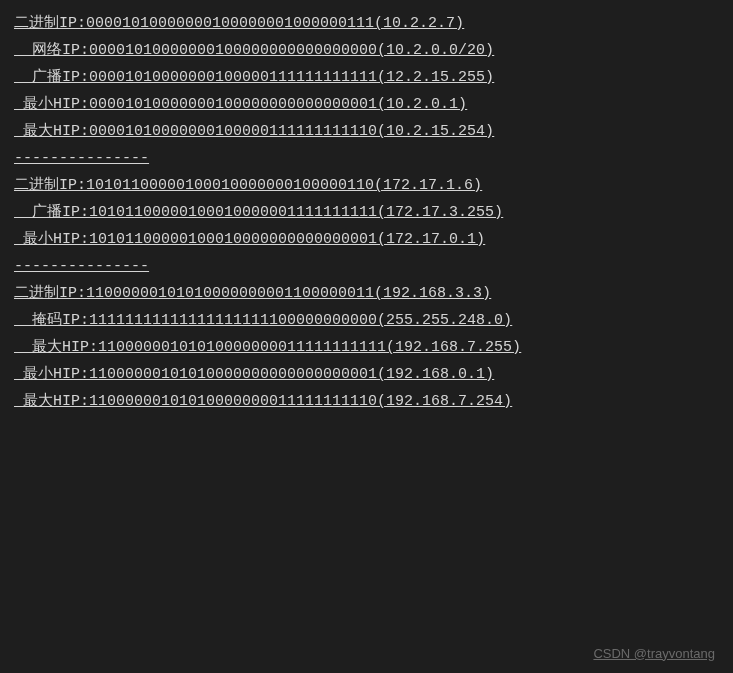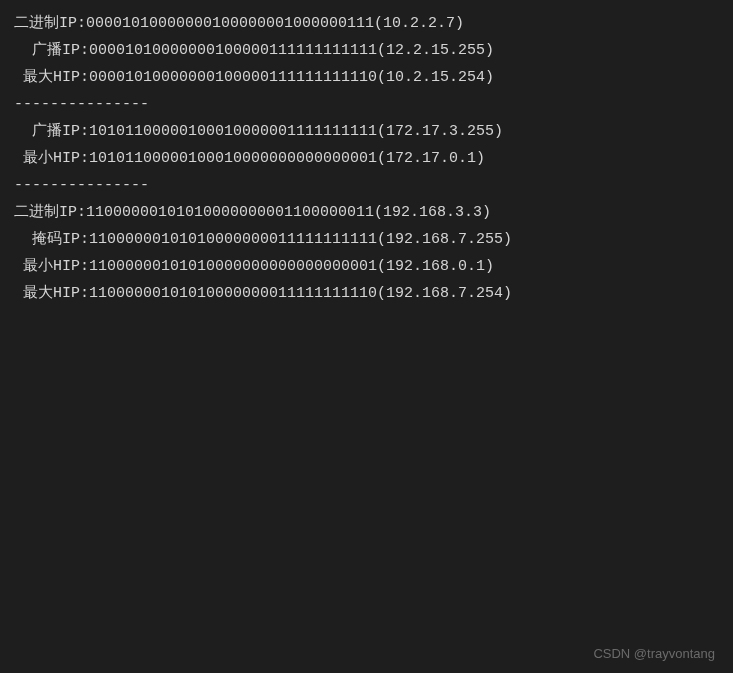--- a/index.html
+++ b/index.html
@@ -1,18 +1,19 @@
 <!DOCTYPE html>
 <html><head>
   <meta charset="utf-8">
   <style>
     * {
       margin: 0;
       padding: 0;
       box-sizing: border-box;
+      text-decoration: underline;
     }
     body {
       background-color: #1e1e1e;
       color: #d4d4d4;
       font-family: 'Consolas', 'Monaco', 'Courier New', monospace;
       font-size: 15px;
       line-height: 1.8;
       padding: 10px 14px;
       width: 733px;
       height: 673px;
@@ -39,29 +40,33 @@
       font-family: Arial, sans-serif;
       margin-top: 11px;
     }
   </style>
 </head>
 <body>
 
 <div id="output">
     <div class="block">
       <div class="line">二进制IP:00001010000000100000001000000111(10.2.2.7)</div>
+      <div class="line">  网络IP:00001010000000100000000000000000(10.2.0.0/20)</div>
       <div class="line">  广播IP:00001010000000100000111111111111(12.2.15.255)</div>
+      <div class="line"> 最小HIP:00001010000000100000000000000001(10.2.0.1)</div>
       <div class="line"> 最大HIP:00001010000000100000111111111110(10.2.15.254)</div>
     </div>
     <div class="separator">---------------</div>
     <div class="block">
+      <div class="line">二进制IP:10101100000100010000000100000110(172.17.1.6)</div>
       <div class="line">  广播IP:10101100000100010000001111111111(172.17.3.255)</div>
       <div class="line"> 最小HIP:10101100000100010000000000000001(172.17.0.1)</div>
     </div>
     <div class="separator">---------------</div>
     <div class="block">
       <div class="line">二进制IP:11000000101010000000001100000011(192.168.3.3)</div>
-      <div class="line">  掩码IP:11000000101010000000011111111111(192.168.7.255)</div>
+      <div class="line">  掩码IP:11111111111111111111100000000000(255.255.248.0)</div>
+      <div class="line">  最大HIP:11000000101010000000011111111111(192.168.7.255)</div>
       <div class="line"> 最小HIP:11000000101010000000000000000001(192.168.0.1)</div>
       <div class="line"> 最大HIP:11000000101010000000011111111110(192.168.7.254)</div>
     </div>
   </div>
 <div class="watermark">CSDN @trayvontang</div>
 
 </body></html>

